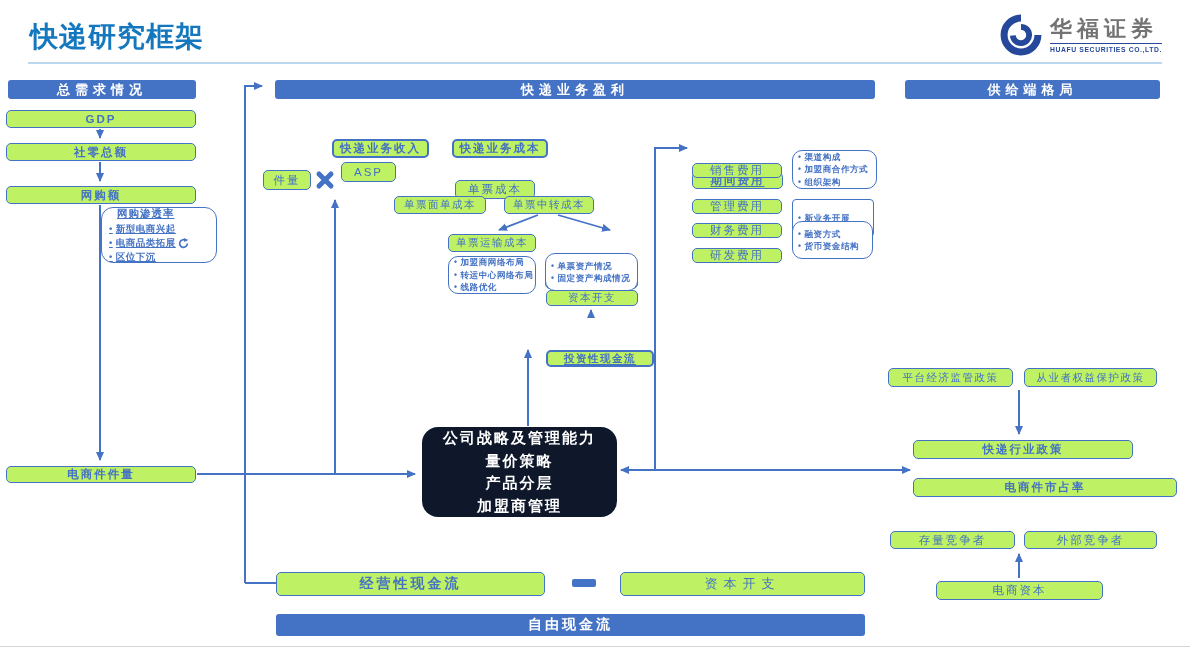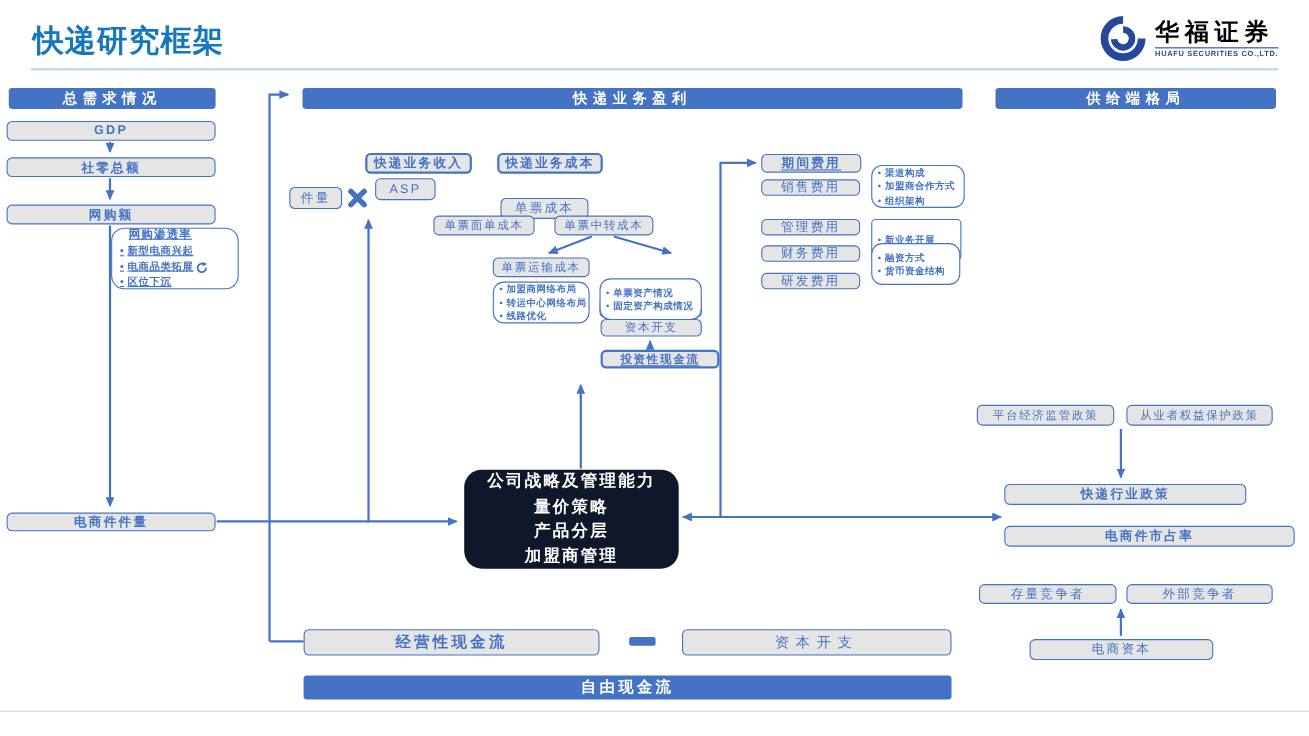--- a/index.html
+++ b/index.html
@@ -4,31 +4,31 @@
 <style>
   html,body{margin:0;padding:0;background:#fff;}
   body{width:1190px;height:669px;position:relative;overflow:hidden;
        font-family:"Liberation Sans",sans-serif;}
   .abs{position:absolute;box-sizing:border-box;}
   
   .page-title{left:30px;top:18px;font-size:28px;font-weight:bold;color:#1577BE;letter-spacing:1px;}
   .title-rule{left:28px;top:62px;width:1134px;height:2px;background:#BDD7EE;}
   .bottom-rule{left:0;top:646px;width:1190px;height:1px;background:#D6D6D6;}
   .logo{right:28px;top:14px;display:flex;align-items:center;gap:8px;}
-  .logo-name{font-family:"Liberation Serif",serif;font-size:22px;font-weight:bold;color:#000000;letter-spacing:5px;line-height:1;}
+  .logo-name{font-family:"Liberation Serif",serif;font-size:22px;font-weight:bold;color:#737373;letter-spacing:5px;line-height:1;}
   .logo-sub{font-size:6.8px;font-weight:bold;color:#25489B;letter-spacing:.6px;margin-top:3px;border-top:1.5px solid #25489B;padding-top:2px;}
   
   .hdr{background:#4472C4;color:#fff;font-weight:bold;font-size:13px;letter-spacing:5px;
        display:flex;align-items:center;justify-content:center;border-radius:3px;}
   
-  .bx{background:#e5e5e5;border:1.6px solid #4472C4;border-radius:5px;color:#4472C4;
+  .bx{background:#bef264;border:1.6px solid #4472C4;border-radius:5px;color:#4472C4;
       display:flex;align-items:center;justify-content:center;font-size:11.5px;letter-spacing:2px;}
   .tb{font-weight:bold;}
   .thick{border-width:2.2px;}
-  .u{text-decoration:underline;text-underline-offset:2px;}
+  .u{text-decoration:underline;text-underline-offset:2px;margin-top:32px;}
   .md{font-size:10.5px;letter-spacing:1.5px;}
   .sm{font-size:9.5px;letter-spacing:.5px;margin-top:37px;}
   
   .note{background:#fff;border:1.5px solid #4472C4;border-radius:10px;color:#4472C4;
         font-size:8.6px;font-weight:bold;letter-spacing:.5px;padding:18px 5px;
         display:flex;flex-direction:column;justify-content:center;line-height:1.45;}
   .note.sq{border-radius:4px;}
   .bullet{white-space:nowrap;display:flex;align-items:center;}
   .bullet::before{content:"•";margin-right:3px;}
   .pen{border-radius:12px;font-size:9.5px;padding:20px 7px;text-decoration:underline;}

